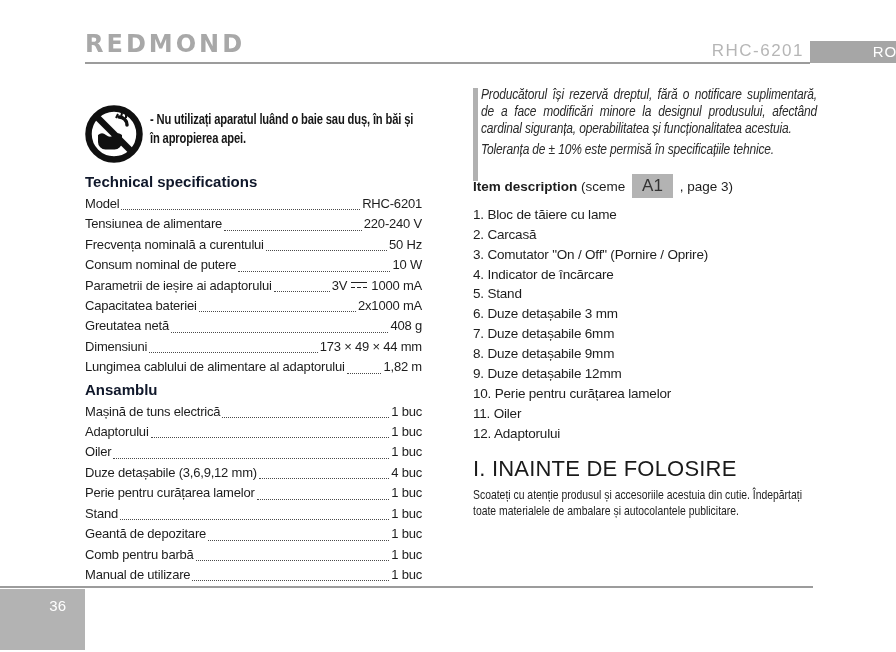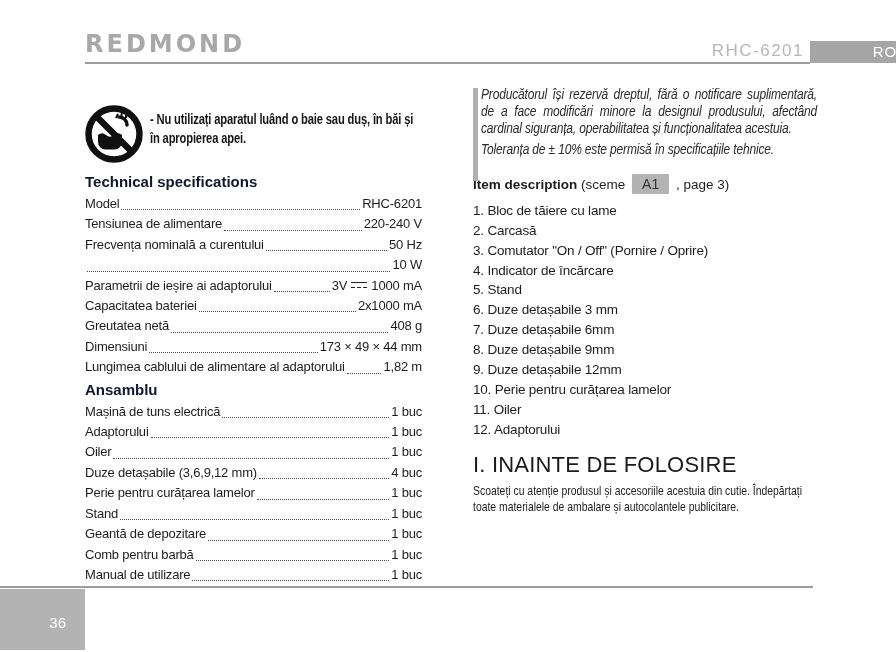--- a/index.html
+++ b/index.html
@@ -45,31 +45,31 @@
   .dc::after  { content:""; position:absolute; left:0; right:0; top:5.2px; height:1.6px;
                 background:repeating-linear-gradient(90deg,#222 0 3.5px,transparent 3.5px 6px); }
   
   .note { position:relative; padding-left:8px; margin-bottom:17px; }
   .note .bar { position:absolute; left:0; top:3px; width:5px; height:93px; background:#b1b1b1; }
   .note p { margin:0 0 3px 0; font-style:italic; font-size:15px; line-height:17.2px;
             letter-spacing:-0.2px; text-align:justify; color:#2a2a2a; }
   
   .item-desc-line { font-size:13.5px; margin-bottom:7px; }
   .item-desc-line .bold { font-weight:700; }
-  .a1-badge { display:inline-block; background:#b3b3b3; color:#333333; padding:2px 10px; margin:0 3px; font-size:14px; }
+  .a1-badge { display:inline-block; background:#b3b3b3; color:#333333; padding:2px 10px; margin:0 3px; font-size:17px; }
   .num-item { font-size:13.5px; line-height:19.9px; letter-spacing:-0.2px; }
   
   .section-title { font-size:22px; font-weight:500; letter-spacing:0.2px; color:#1a1a1a; margin:12px 0 5px 0; }
   .section-body-wrap { }
   .section-body { font-size:13px; line-height:16px; color:#1d1d1d; margin:0; }
   
   .bottom-rule { position:absolute; left:0; top:586px; width:813px; height:2px; background:#9c9c9c; }
   .page-num-block {
     position:absolute; left:0; top:589px; width:85px; height:61px; background:#b3b3b3;
-    color:#ffffff; font-size:15px; text-align:right; box-sizing:border-box; padding:25px 19px 0 0;
+    color:#ffffff; font-size:15px; text-align:right; box-sizing:border-box; padding:8px 19px 0 0;
   }
 </style>
 </head>
 <body>
 
 <div class="page">
 
   <div class="logo">REDMOND</div>
   <div class="model-code">RHC-6201</div>
   <div class="lang-badge">RO</div>
@@ -103,20 +103,21 @@
           <span class="lbl">Tensiunea de alimentare</span>
           <span class="dots"></span>
           <span class="val">220-240 V</span>
         </div>
         <div class="dot-row">
           <span class="lbl">Frecvența nominală a curentului</span>
           <span class="dots"></span>
           <span class="val">50 Hz</span>
         </div>
         <div class="dot-row">
+          <span class="lbl">Consum nominal de putere</span>
           <span class="dots"></span>
           <span class="val">10 W</span>
         </div>
         <div class="dot-row">
           <span class="lbl">Parametrii de ieșire ai adaptorului</span>
           <span class="dots"></span>
           <span class="val">3V<span class="dc"></span>1000 mA</span>
         </div>
         <div class="dot-row">
           <span class="lbl">Capacitatea bateriei</span>

